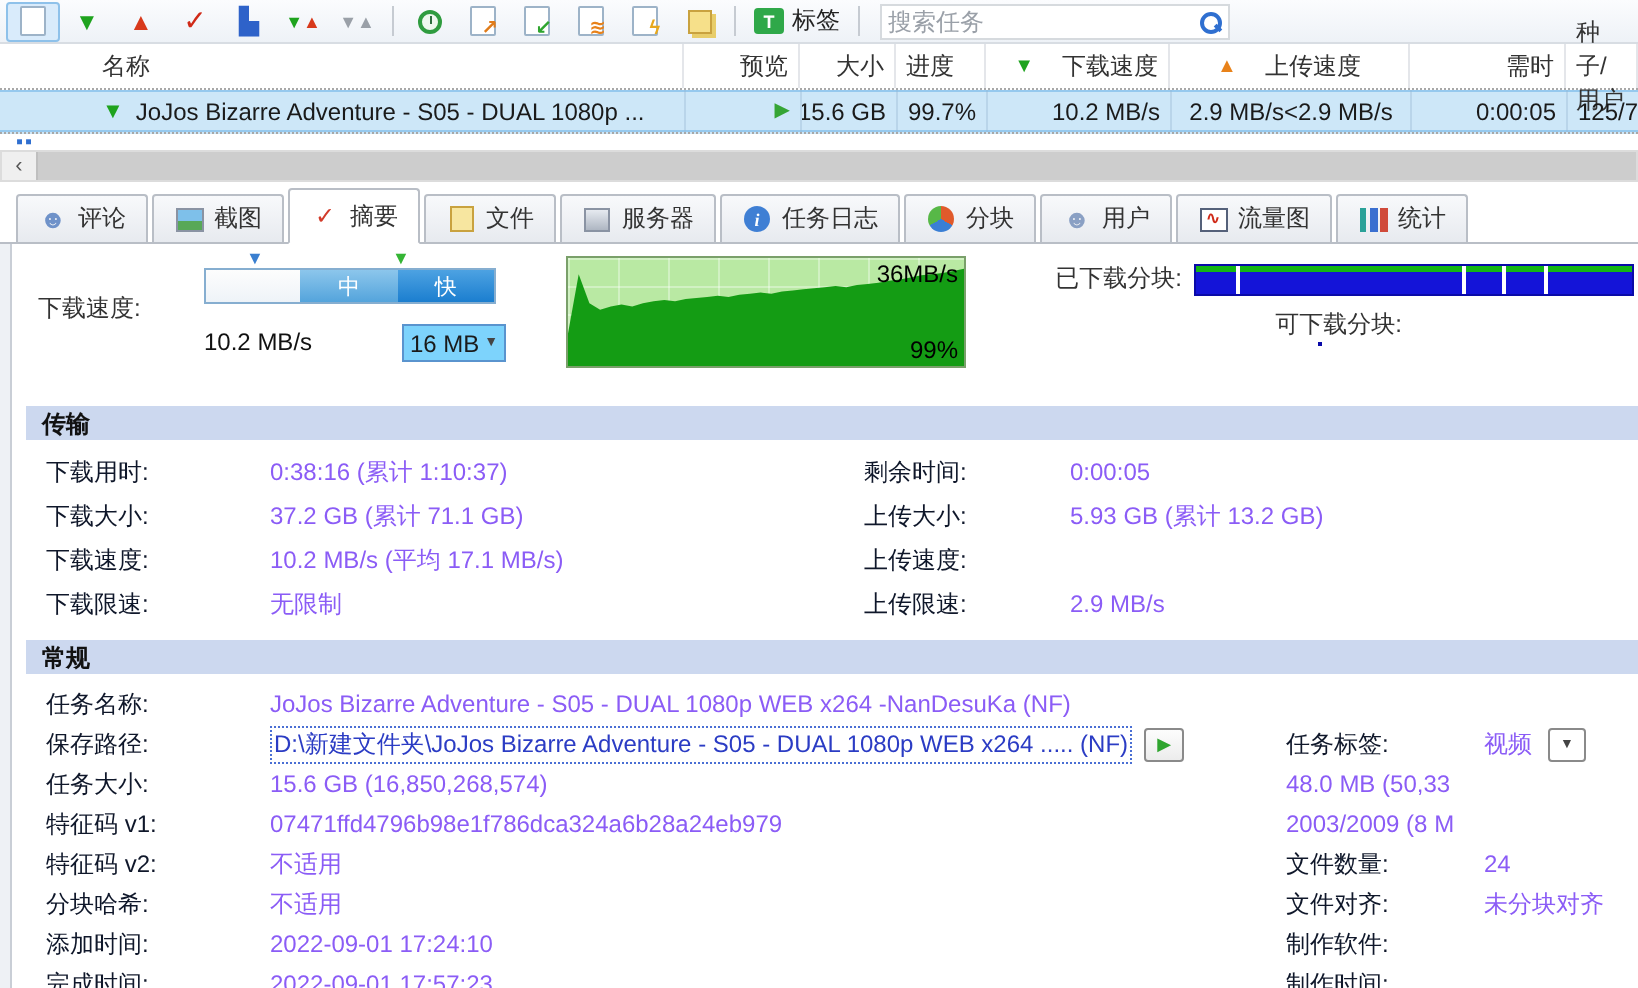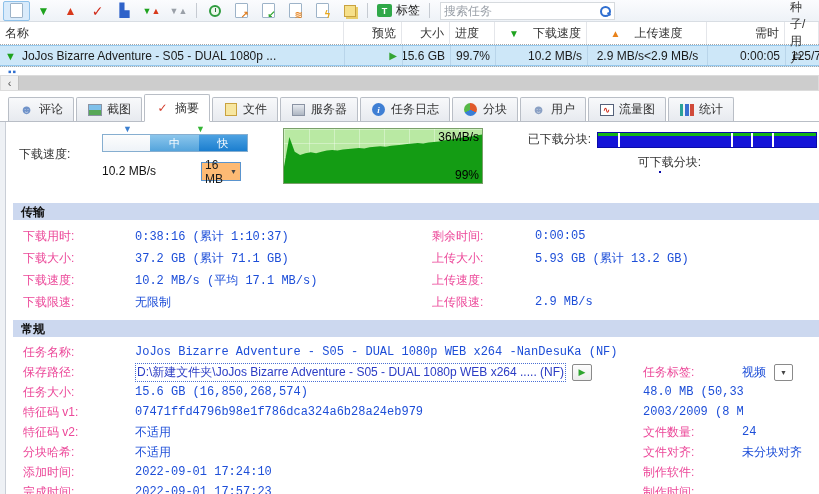--- a/index.html
+++ b/index.html
@@ -38,21 +38,21 @@
 
   
   .tasklist { position:absolute; top:22px; left:0; width:819px; }
   .thead, .trow { display:flex; align-items:center; }
   .thead { height:23px; border-bottom:1px dotted #a8a8a8; color:#333; }
   .thead .cell { border-right:1px solid #e4e6ea; height:100%; display:flex; align-items:center; padding:0 5px; }
   .trow { height:22px; border-bottom:1px dotted #a8a8a8; }
   .trow .cell { padding:0 5px; overflow:hidden; white-space:nowrap; }
   .trow.selected { background:#cde7f8; box-shadow:inset 0 1px 0 #96c9ee, inset 0 -1px 0 #96c9ee; }
   .trow .cell + .cell { border-left:1px solid rgba(150,180,210,.35); height:100%; display:flex; align-items:center; }
-  .c-name { width:344px; } .c-prev { width:58px; justify-content:flex-end; }
+  .c-name { width:296px;margin-left:46px; } .c-prev { width:58px; justify-content:flex-end; }
   .c-size { width:48px; justify-content:flex-end; } .c-prog { width:45px; }
   .c-dspd { width:92px; justify-content:flex-end; } .c-uspd { width:120px; justify-content:center; }
   .c-eta  { width:78px; justify-content:flex-end; } .c-seed { flex:1; }
   .thead .c-size, .thead .c-eta { justify-content:flex-end; }
   .sort-ico { font-size:10px; margin-right:14px; }
   .state-ico { color:#1ea31e; font-size:11px; font-weight:bold; margin-right:6px; }
   .play-ico { color:#35a535; font-size:10px; }
   .partial { height:8px; overflow:hidden; border-bottom:none; }
   .partial .pic { color:#2f6fd0; font-size:10px; margin-left:8px; letter-spacing:1px; }
 
@@ -84,21 +84,21 @@
   .detail { position:absolute; top:122px; left:0; width:819px; height:372px; border-left:5px solid #eef1f5; box-shadow:inset 1px 0 0 #c9ced6; background:#fff; }
   .summary { position:relative; height:78px; }
   .spd-label { position:absolute; left:14px; top:24px; color:#333; }
   .slider { position:absolute; left:97px; top:12px; width:146px; height:18px; border:1px solid #86aed0; display:flex; }
   .sl-slow { width:48px; background:linear-gradient(#fdfdfd,#eef3f8); }
   .sl-mid { width:49px; background:linear-gradient(#8cc6ec,#54a4dc); color:#fff; display:flex; align-items:center; justify-content:center; font-size:11px; }
   .sl-fast { width:49px; background:linear-gradient(#4da2e2,#1b7ecf); color:#fff; display:flex; align-items:center; justify-content:center; font-size:11px; }
   .marker { position:absolute; top:-11px; font-size:9px; }
   .marker.blue { left:20px; color:#3a7fd0; } .marker.green { left:93px; color:#35b535; }
   .cur-speed { position:absolute; left:97px; top:42px; color:#111; }
-  .cache-dd { position:absolute; left:196px; top:40px; width:40px; height:19px; border:1px solid #5a94ce; background:#fdba74;
+  .cache-dd { position:absolute; left:196px; top:40px; width:52px; height:19px; border:1px solid #5a94ce; background:#7dd3fc;
     display:flex; align-items:center; justify-content:space-between; padding:0 3px; }
   .cache-dd .dda { font-size:7px; color:#444; }
   .graph { position:absolute; left:278px; top:6px; width:200px; height:56px; background:#b9e9a3; border:1px solid #7aa06a;
     background-image:linear-gradient(rgba(255,255,255,.35) 1px,transparent 1px),linear-gradient(90deg,rgba(255,255,255,.35) 1px,transparent 1px);
     background-size:100% 14px,25px 100%; }
   .graph svg { position:absolute; inset:0; width:100%; height:100%; }
   .graph .peak { position:absolute; right:3px; top:1px; color:#000; }
   .graph .pct { position:absolute; right:3px; bottom:1px; color:#000; }
   .pieces-row { position:absolute; left:498px; right:2px; height:17px; display:flex; align-items:center; }
   .pieces-row.r1 { top:9px; } .pieces-row.r2 { top:32px;flex-direction:column; }
@@ -107,22 +107,22 @@
   .pbar.done::before { content:""; position:absolute; left:0; right:0; top:0; height:3px; background:#14b514; }
   .psep { position:absolute; top:0; bottom:0; width:2px; background:#fff; }
 
   
   .schdr { height:17px; background:#ccd8ef; color:#111; font-weight:bold; padding:1px 8px 0; margin:0 2px 0 8px; }
   .sec { position:absolute; left:0; width:819px; }
   .sec-transfer { top:81px; } .sec-general { top:198px; }
   .sbody { position:relative; padding-top:5px; }
   .drow { display:flex; align-items:center; }
   .sec-transfer .drow { height:22px; } .sec-general .drow { height:20px; }
-  .dlabel { color:#ec4899; flex:0 0 auto; }
-  .dval { color:#1d4ed8; white-space:nowrap;font-family:Liberation Mono, monospace; }
+  .dlabel { color:#0f172a; flex:0 0 auto; }
+  .dval { color:#8b5cf6; white-space:nowrap; }
   .colL { margin-left:18px; } .colL .dlabel { width:112px; }
   .t-colR { position:absolute; left:427px; top:5px; } .t-colR .dlabel { width:103px; }
   .g-colR { position:absolute; left:638px; top:25px; } .g-colR .dlabel { width:99px; }
   .pathlink { color:#2b3cc4; border:1px dotted #4a6fd4; padding:0 1px; white-space:nowrap; }
   .playbtn { width:20px; height:17px; margin-left:6px; border:1px solid #8a8a8a; border-radius:2px;
     background:linear-gradient(#fdfdfd,#ececec); display:inline-flex; align-items:center; justify-content:center;
     color:#2fa52f; font-size:9px; }
   .ddbtn { width:19px; height:17px; margin-left:8px; border:1px solid #8a8a8a; border-radius:2px; background:#fff;
     display:inline-flex; align-items:center; justify-content:center; font-size:7px; color:#444; }
 </style>

